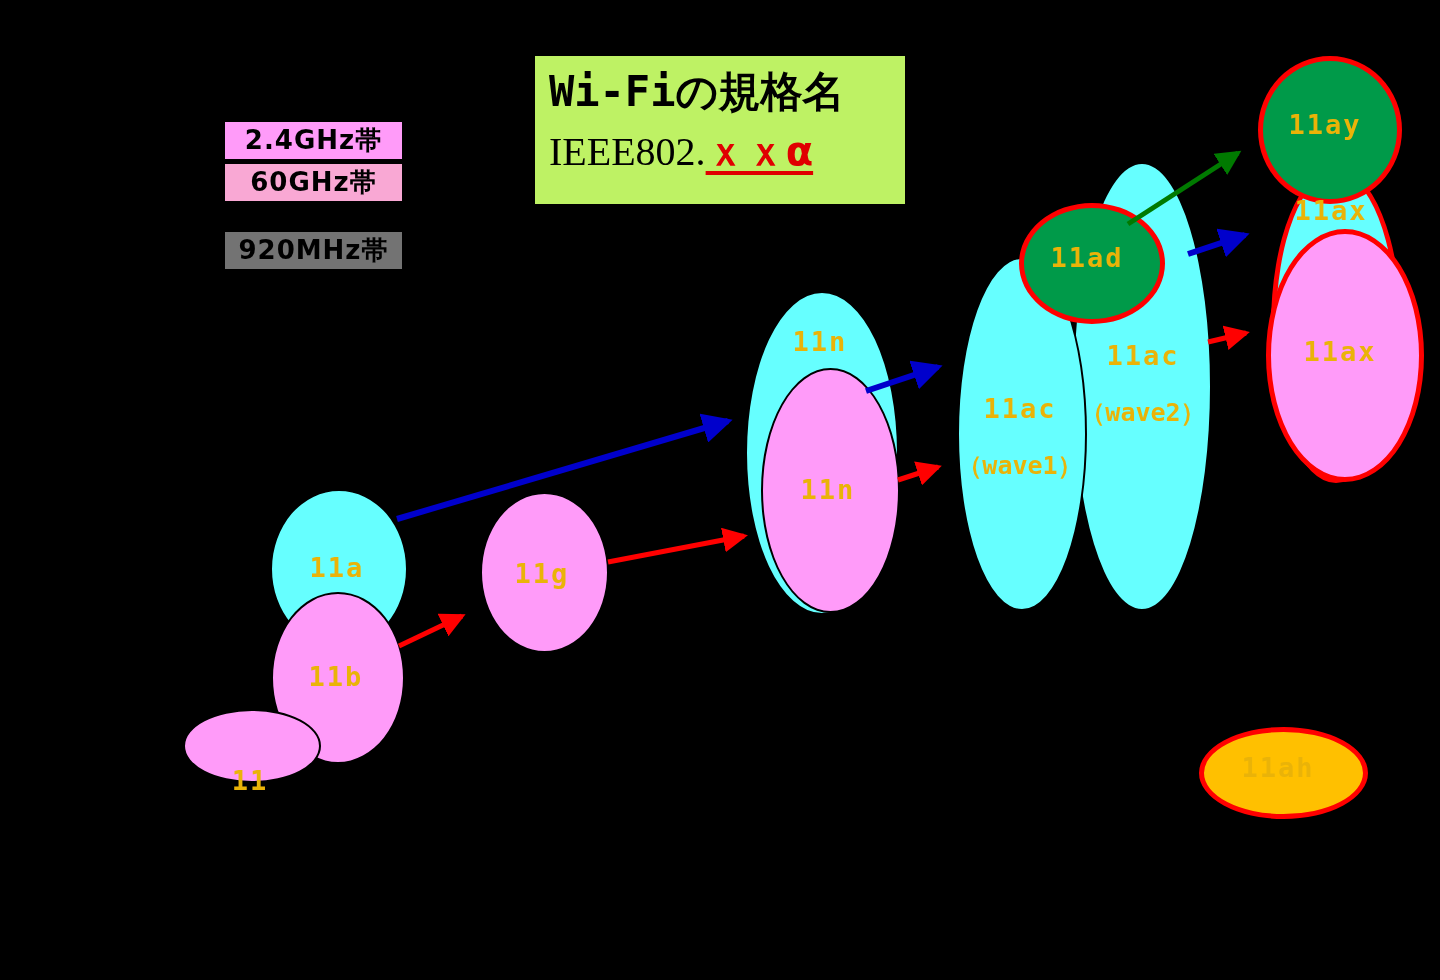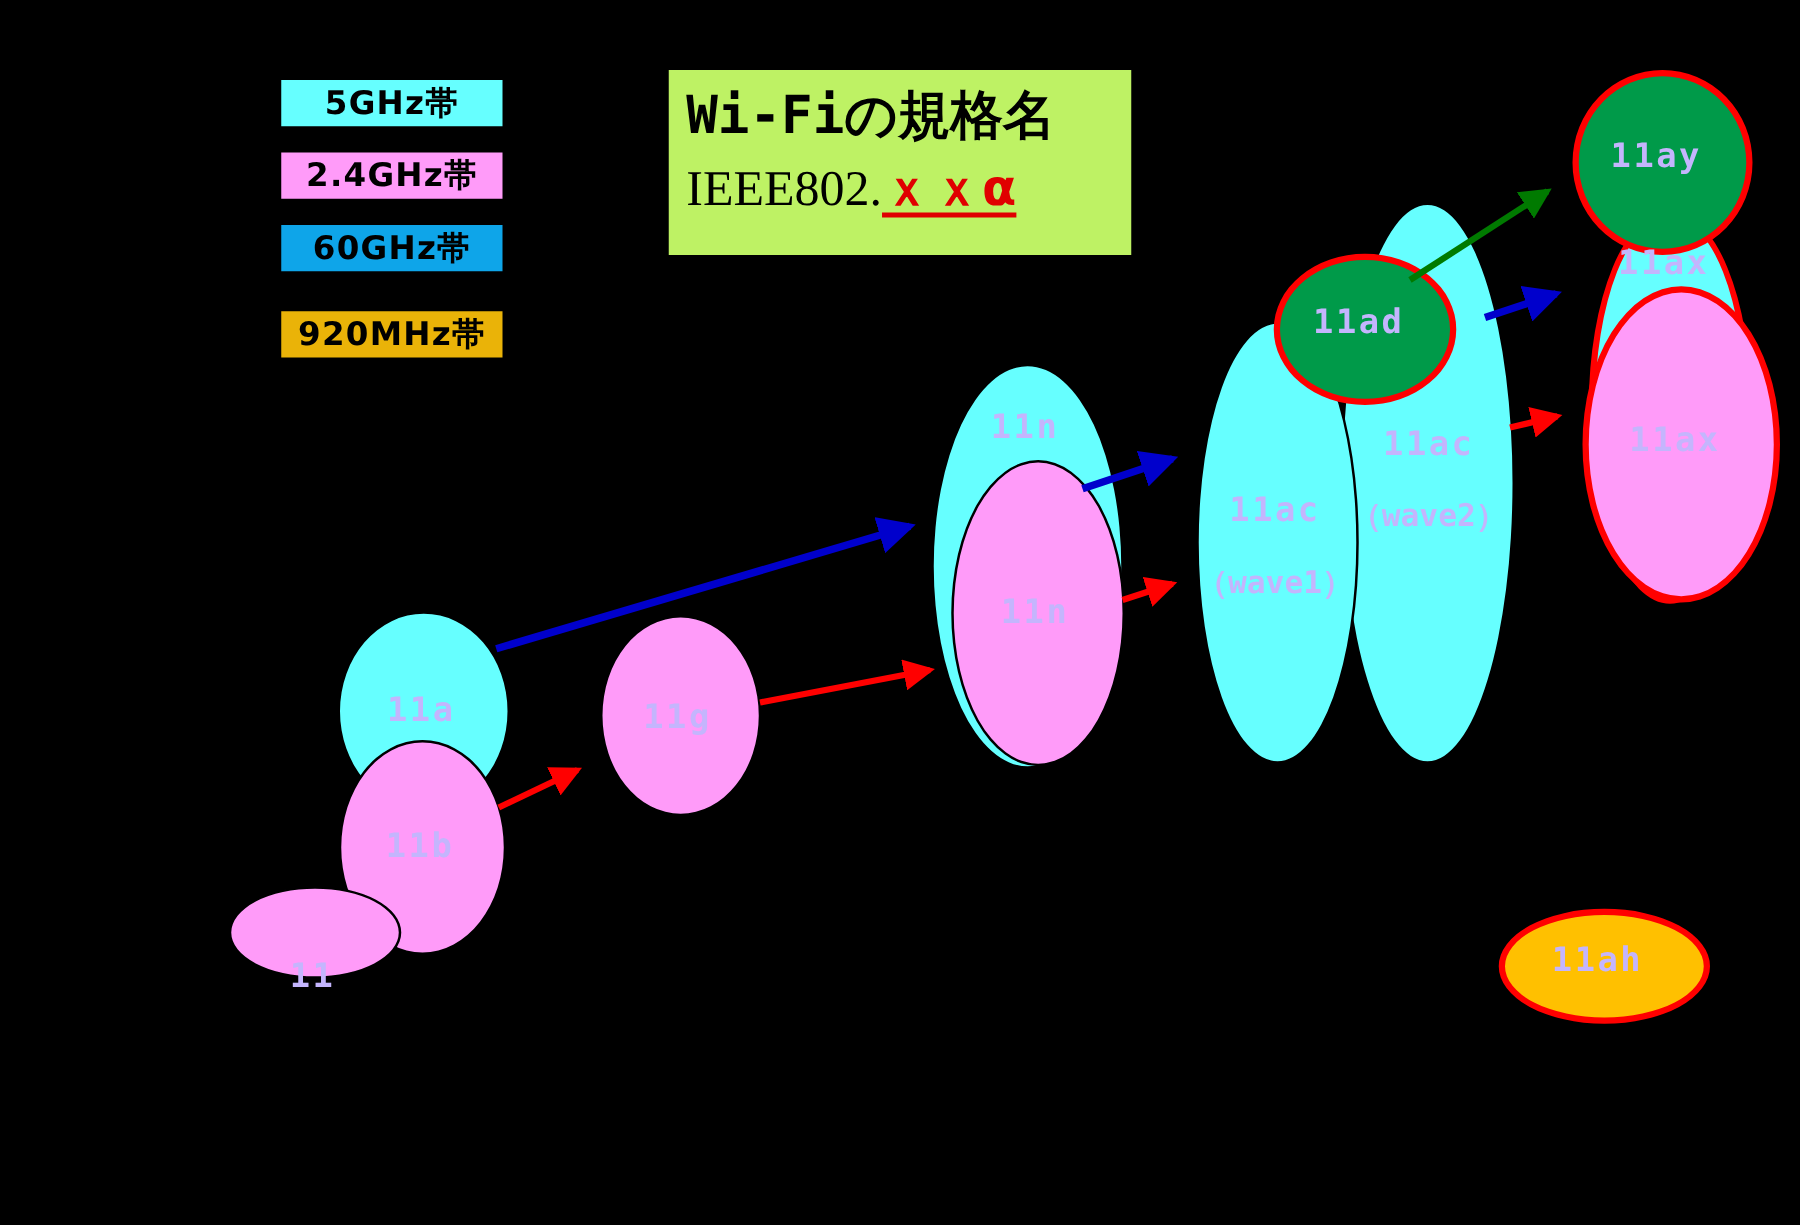--- a/index.html
+++ b/index.html
@@ -7,33 +7,33 @@
           font-family:"DejaVu Sans", sans-serif;}
 
   .ellipse{position:absolute;border-radius:50%;}
   .black-border{border:2px solid #000;}
   .red-border{border:5px solid #FF0000;}
   .cyan{background:#66FFFF;}
   .pink{background:#FF9BF9;}
   .green{background:#009A49;}
   .orange{background:#FFC000;}
 
-  .node-label{position:absolute;transform:translate(-50%,-50%);color:#c4b5fd;font-weight:bold;
+  .node-label{position:absolute;transform:translate(-50%,-50%);color:#eab308;font-weight:bold;
               font-size:27px;letter-spacing:2px;text-align:center;white-space:nowrap;
               font-family:"DejaVu Sans Mono", monospace;z-index:30;line-height:1.15;}
   .node-label .sub{font-size:25px;letter-spacing:0;margin-top:28px;}
 
   .legend-item{position:absolute;left:225px;width:177px;height:37px;display:flex;
                align-items:center;justify-content:center;font-weight:bold;font-size:26px;
                color:#000;letter-spacing:1px;z-index:40;
                font-family:"DejaVu Sans", sans-serif;}
   .legend-5ghz{top:64px;background:#66FFFF;}
   .legend-24ghz{top:122px;background:#FF9BF9;text-align:center;}
-  .legend-60ghz{top:180px;background:#0ea5e9;}
-  .legend-920mhz{top:249px;background:#eab308;}
+  .legend-60ghz{top:164px;background:#f9a8d4;}
+  .legend-920mhz{top:232px;background:#737373;}
 
   .title-box{position:absolute;left:535px;top:56px;width:342px;height:136px;
              background:#bef264;z-index:40;padding:6px 14px;color:#000;}
   .title-line1{font-size:42px;font-weight:bold;line-height:60px;white-space:nowrap;
                font-family:"DejaVu Sans", sans-serif;}
   .title-line1 .wifi{font-family:"DejaVu Sans Mono", monospace;font-weight:bold;}
   .title-line2{font-size:40px;line-height:58px;white-space:nowrap;
                font-family:"Liberation Serif", serif;}
   .title-line2 .xx{color:#E00000;font-weight:bold;font-family:"DejaVu Sans", sans-serif;
                    text-decoration:underline;text-decoration-color:#E00000;
@@ -98,21 +98,20 @@
     <div>11ac</div>
     <div class="sub">（wave2）</div>
   </div>
 
   <div class="node-label" style="left:1087px;top:258px;">11ad</div>
   <div class="node-label" style="left:1325px;top:125px;">11ay</div>
   <div class="node-label" style="left:1331px;top:211px;">11ax</div>
   <div class="node-label" style="left:1340px;top:352px;">11ax</div>
   <div class="node-label" style="left:1278px;top:768px;">11ah</div>
 
-  <div class="legend-item legend-5ghz">5GHz帯</div>
   <div class="legend-item legend-24ghz">2.4GHz帯</div>
   <div class="legend-item legend-60ghz">60GHz帯</div>
   <div class="legend-item legend-920mhz">920MHz帯</div>
 
   <div class="title-box">
     <div class="title-line1">
       <span class="wifi">Wi-Fi</span><span>の規格名</span>
     </div>
     <div class="title-line2">
       <span>IEEE802.</span><span class="xx">ｘｘα</span>

